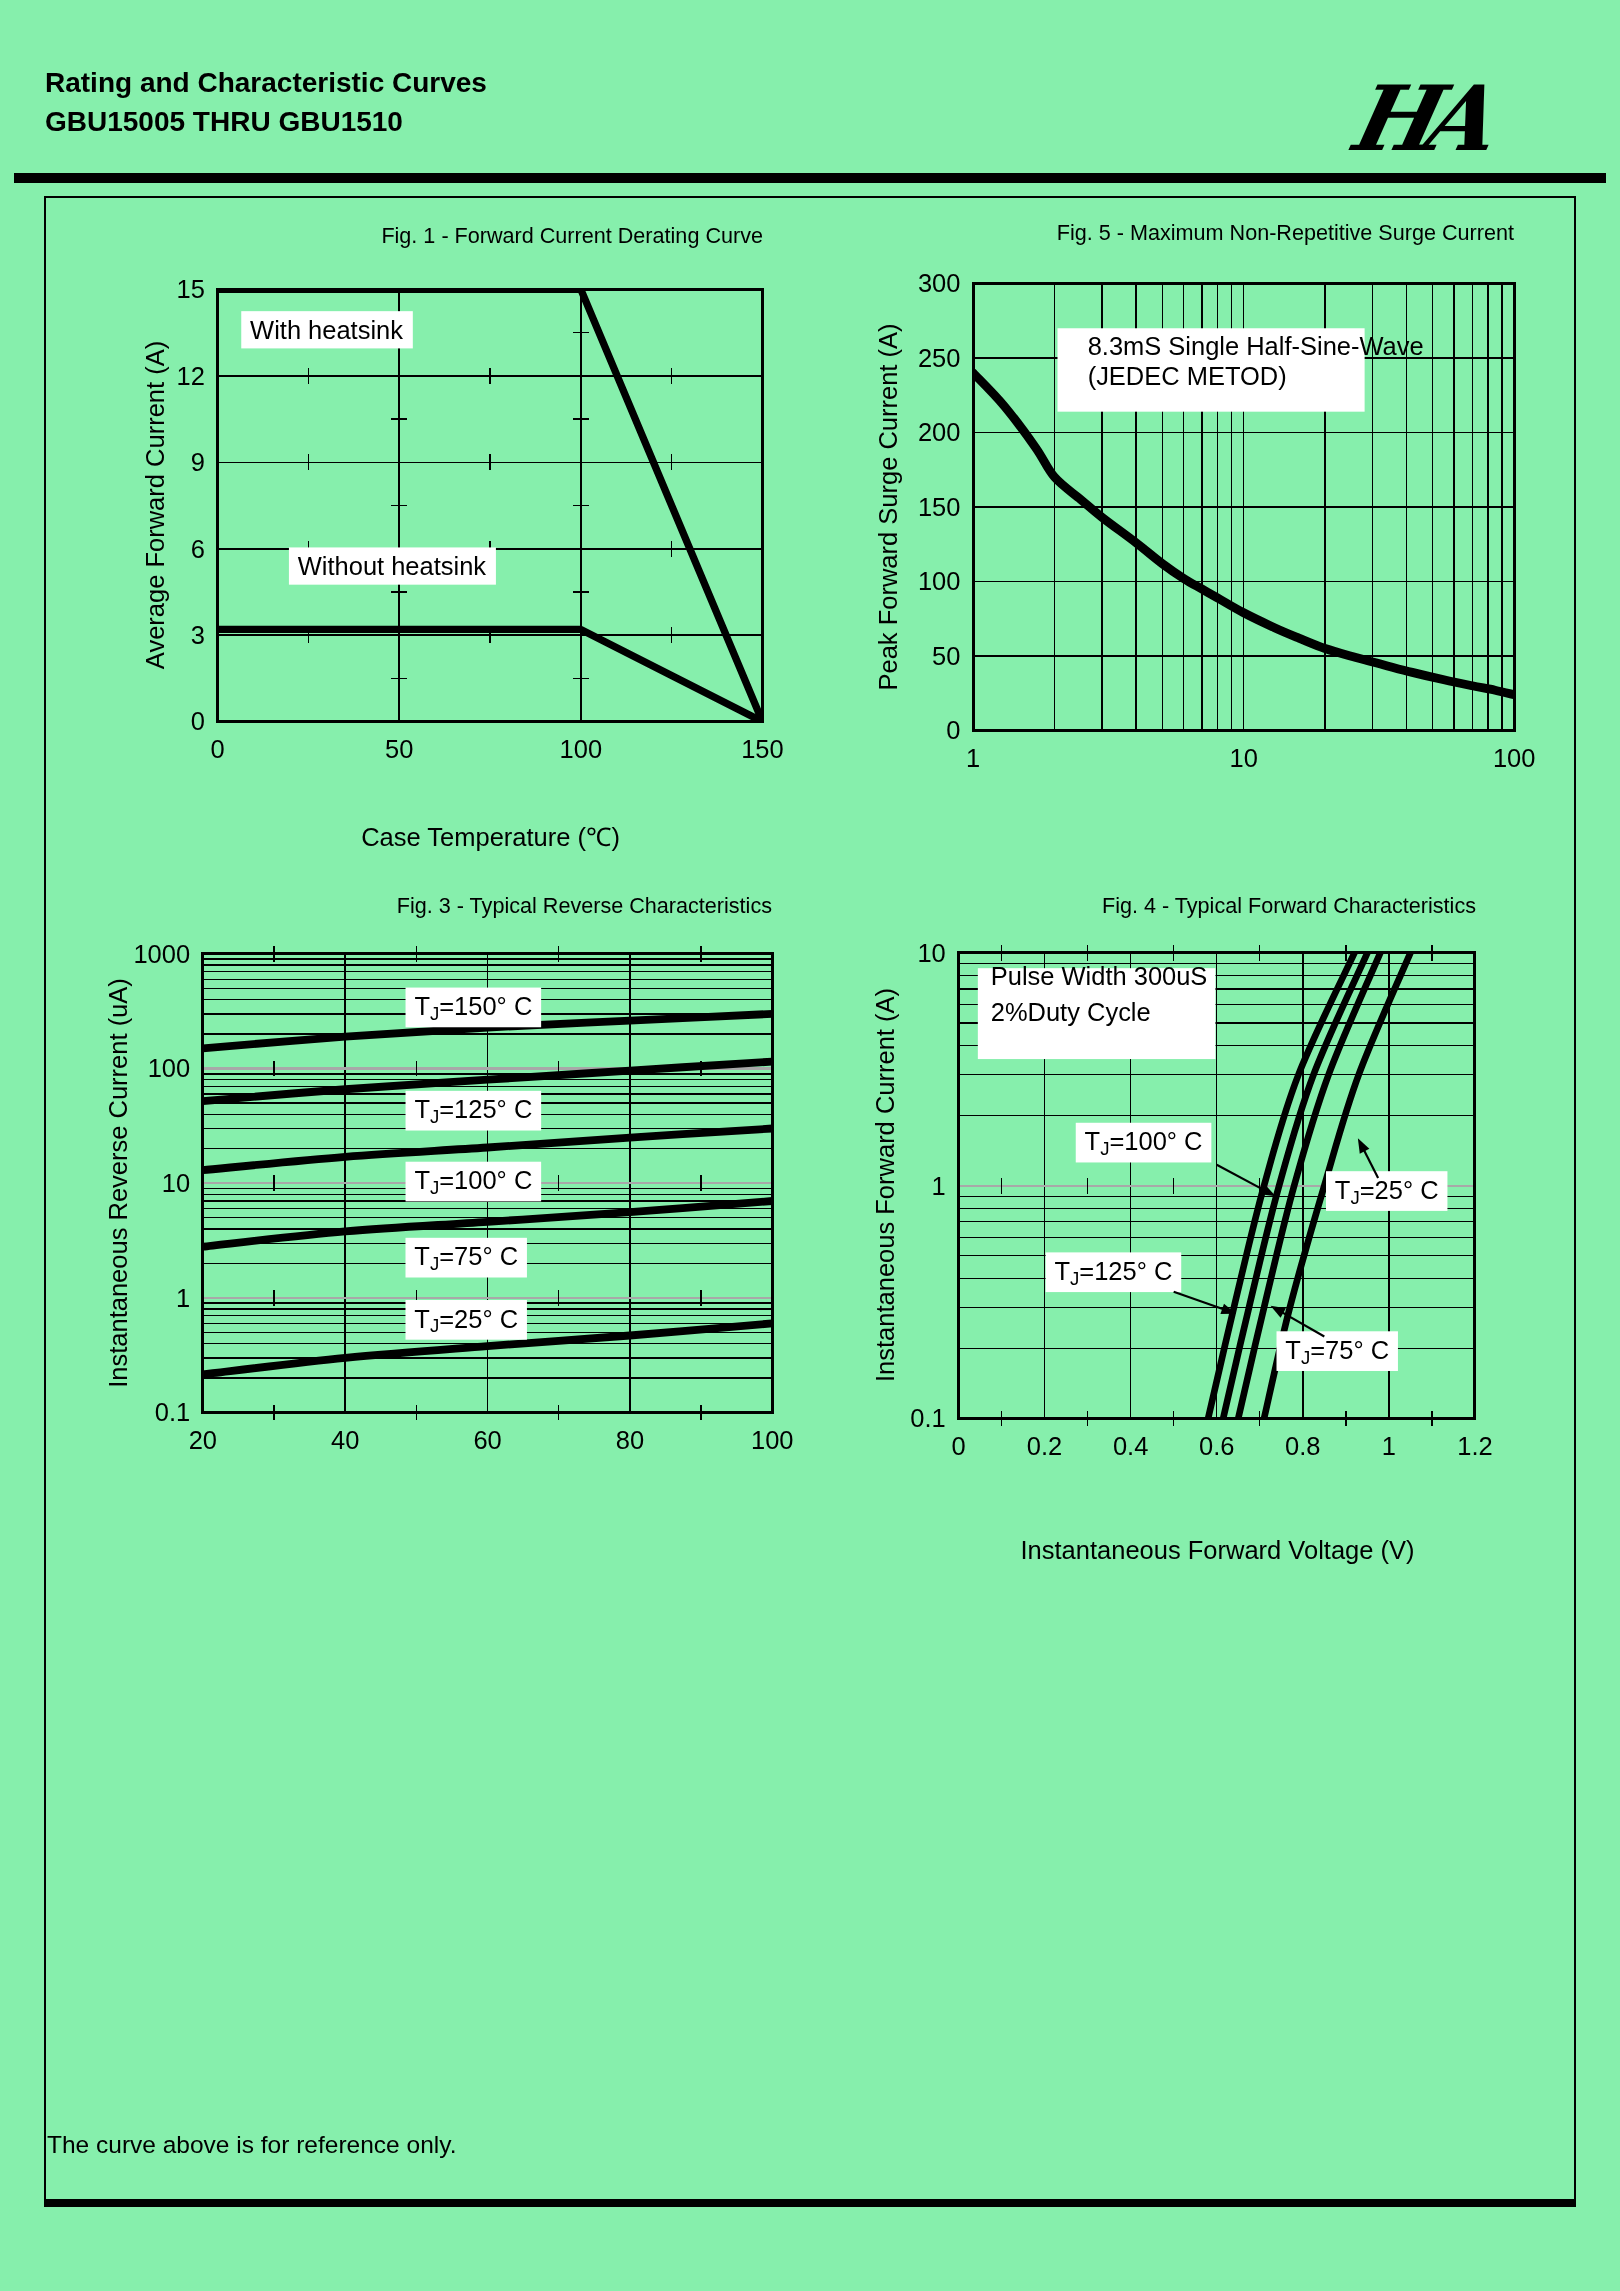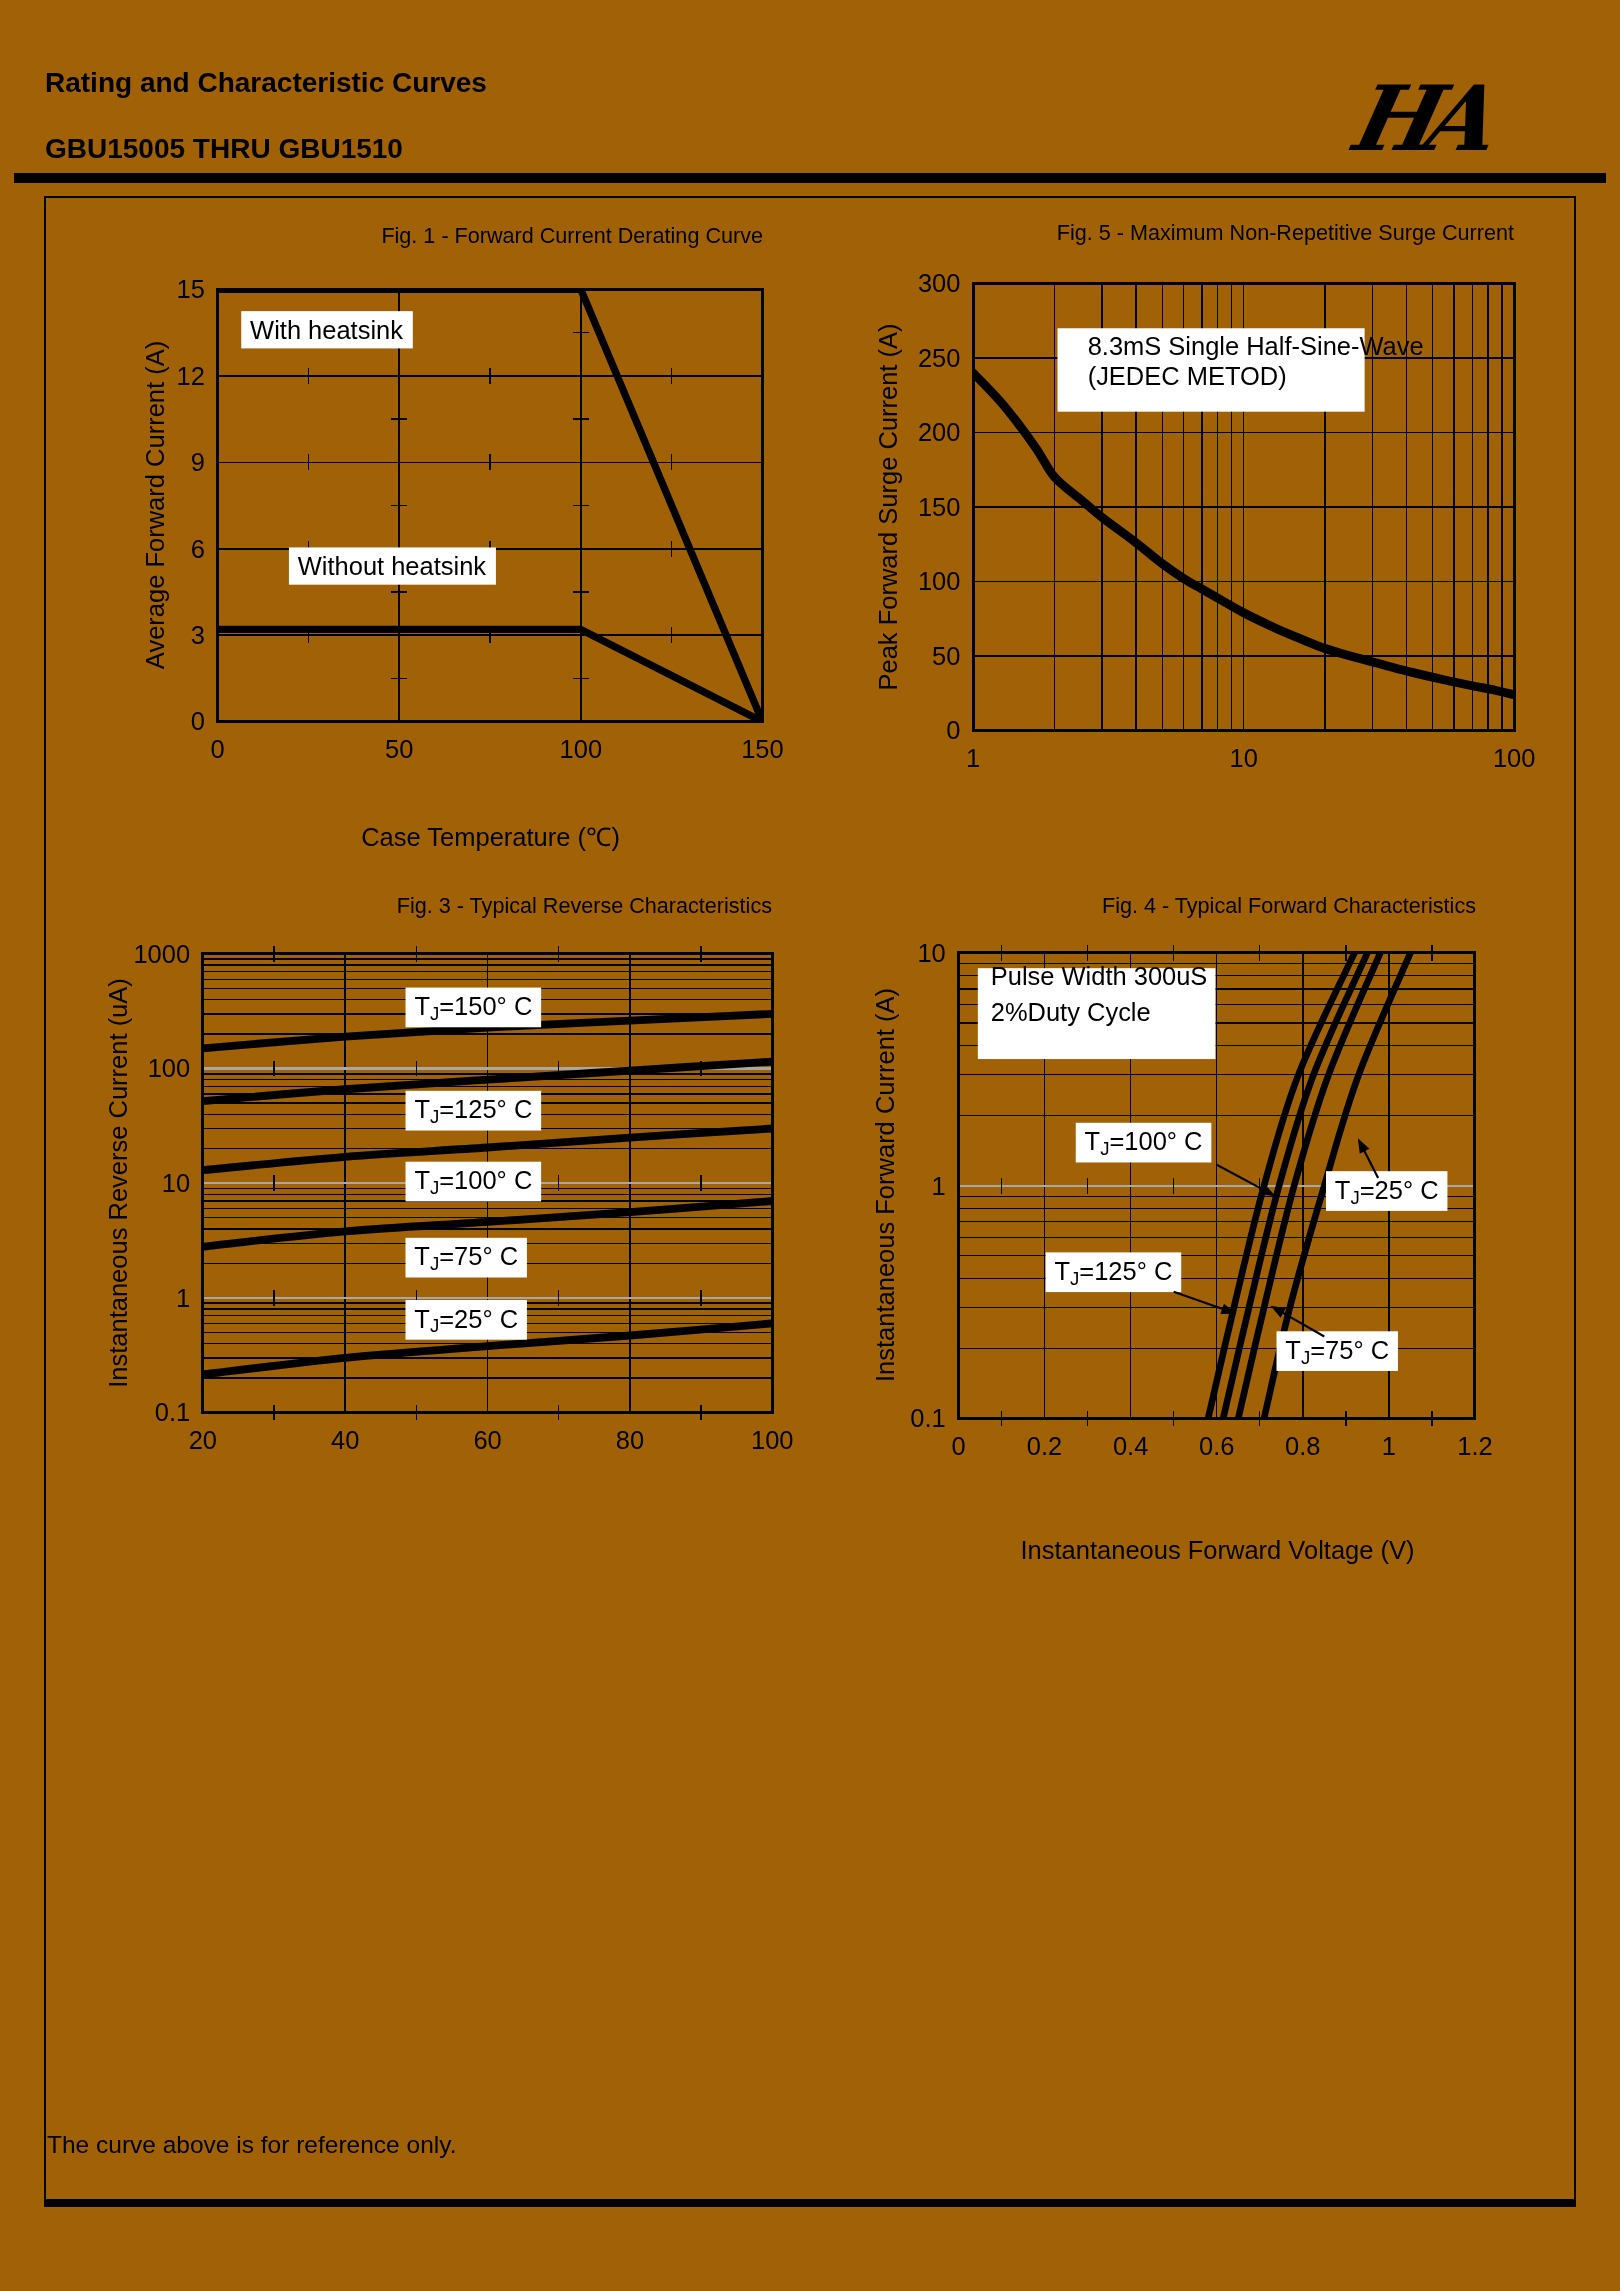--- a/index.html
+++ b/index.html
@@ -1,22 +1,22 @@
 <!DOCTYPE html>
 <html><head>
 <meta charset="utf-8">
 <style>
   * { margin:0; padding:0; box-sizing:border-box; }
   html,body { background:#ffffff; }
   #page {
-    position:relative; width:1620px; height:2292px; background:#a16207;
+    position:relative; width:1620px; height:2292px; background:#86efac;
     font-family:"Liberation Sans", sans-serif; color:#000; overflow:hidden;
   }
   .hdr-t1 { position:absolute; left:45px; top:67px; font-size:28px; font-weight:bold; letter-spacing:0px; }
-  .hdr-t2 { position:absolute; left:45px; top:106px; font-size:28px; font-weight:bold;margin-top:27px; }
+  .hdr-t2 { position:absolute; left:45px; top:106px; font-size:28px; font-weight:bold; }
   .logo {
     position:absolute; left:1358px; top:73px; width:196px; height:94px;
     font-family:"DejaVu Serif", serif; font-style:italic; font-weight:bold;
     font-size:90px; line-height:90px; letter-spacing:-13.7px;
     transform:skewX(-14deg);
   }
   .rule { position:absolute; left:13.7px; top:173px; width:1592px; height:9.8px; background:#000; }
   .frame {
     position:absolute; left:44px; top:196px; width:1532px; height:2011px;
     border-left:2.9px solid #000; border-right:2.9px solid #000;

